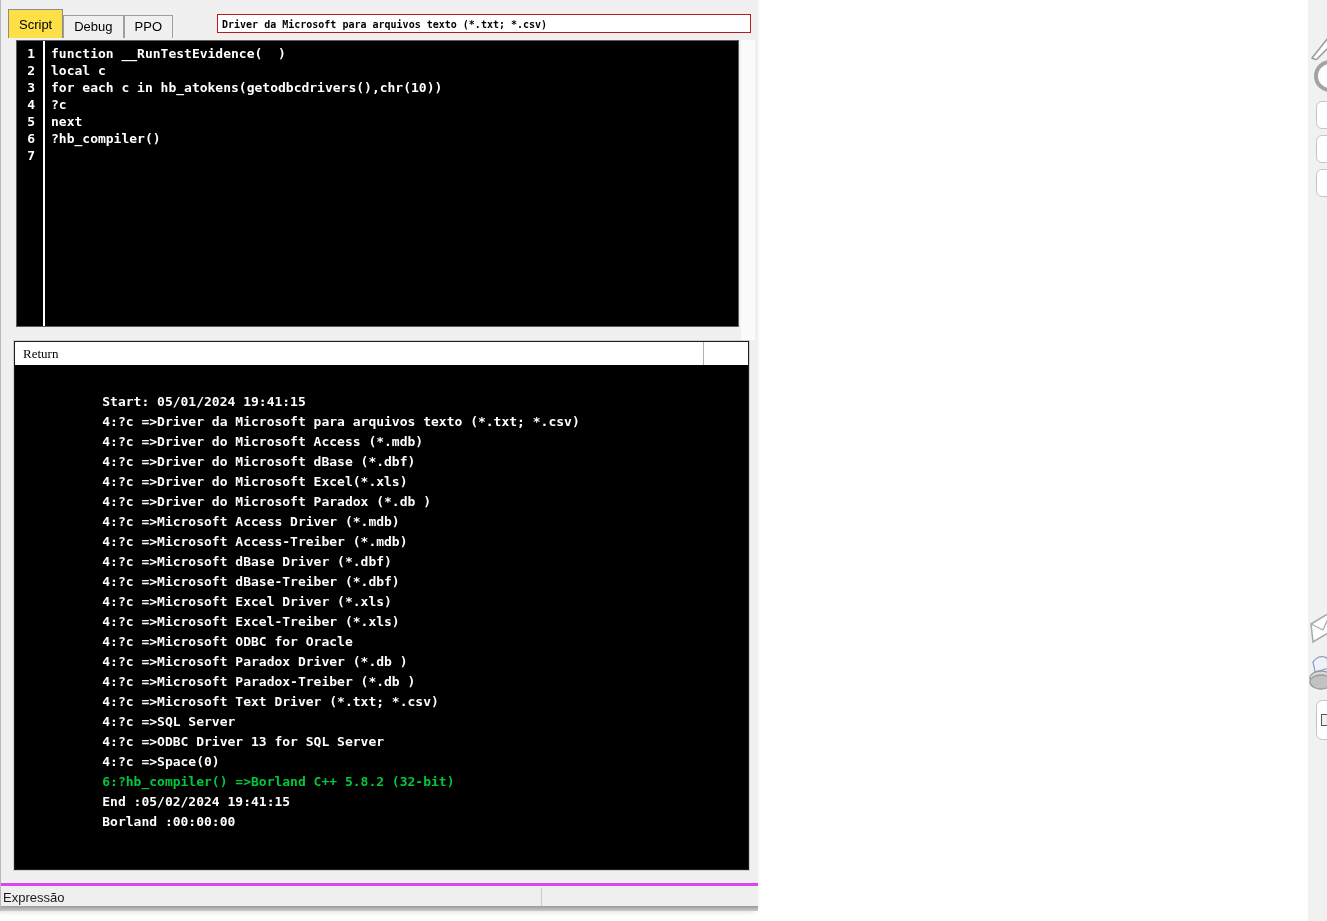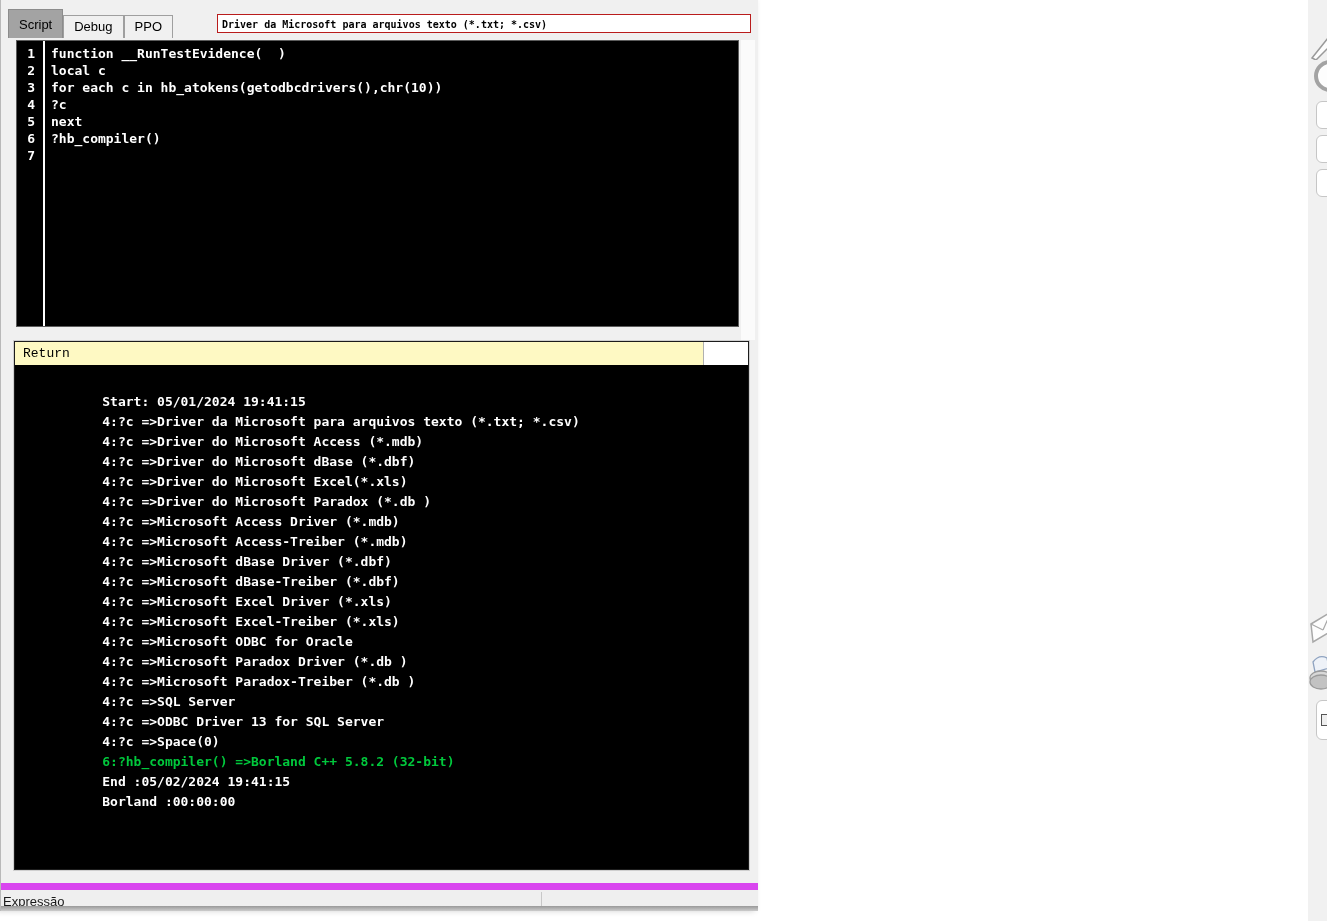--- a/index.html
+++ b/index.html
@@ -12,21 +12,21 @@
   .win-left  { left:0;   top:45; width:552px; height:823px; z-index:1; overflow:hidden; }
   .win-right { left:550; top:10; width:758px; height:911px; z-index:2;
                border-left:1px solid #b9b9b9; box-shadow:-3px 0 6px rgba(0,0,0,.18); }
 
   
   .tabbar { position:absolute; left:0; right:0; top:5px; height:33px;
             display:flex; align-items:flex-end; padding-left:7px; }
   .win-left .tabbar { top:0; }
   .tab { font-size:13px; color:#000; padding:3px 10px 4px 10px; height:23px;
          background:#f0f0f0; border:1px solid #9f9f9f; border-bottom:none; cursor:default; }
-  .tab.active { background:#a3a3a3; height:29px; padding-top:7px; border-color:#8c8c8c; }
+  .tab.active { background:#fde047; height:29px; padding-top:7px; border-color:#8c8c8c; }
   .name-field { position:absolute; height:19px; background:#fff; border:1px solid #b91c1c;
                 font-family:"DejaVu Sans Mono", monospace; font-weight:bold; font-size:10px;
                 color:#000; padding:1px 4px 0 4px; white-space:pre; overflow:hidden; }
   .win-right .name-field { left:216px; top:14px; width:534px; }
   .win-left  .name-field { left:201px; top:11px; width:360px; }
 
   
   .editor { position:absolute; background:#000; border:1px solid #5c5c5c; overflow:hidden; }
   .win-left  .editor { left:10px; top:43px;  width:542px; height:290px; }
   .win-right .editor { left:15px; top:40px;  width:723px; height:287px; }
@@ -39,39 +39,39 @@
   .win-left  .code-row .ln { width:34px; }
   .win-right .code-row .ln { width:23px; }
   .ln { text-align:right; padding-right:5px; flex:0 0 auto; }
   .code { white-space:pre; padding-left:11px; }
 
   
   .return-panel { position:absolute; border:1px solid #1c1c1c; outline:1px solid #cfcfcf;
                   background:#000; overflow:hidden; }
   .win-left  .return-panel { left:6px;  top:345px; width:544px; height:466px; }
   .win-right .return-panel { left:13px; top:341px; width:735px; height:529px; }
-  .return-header { position:relative; height:24px; background:#fef9c3; border-bottom:1px solid #000;
-                   font-family:Liberation Mono, monospace; font-size:13px; color:#000;
+  .return-header { position:relative; height:24px; background:#ffffff; border-bottom:1px solid #000;
+                   font-family:Liberation Serif, serif; font-size:13px; color:#000;
                    line-height:23px; padding-left:8px; }
   .header-cell { position:absolute; right:0; top:0; bottom:0; width:45px;
                  border-left:1px solid #b0b0b0; background:#fff; }
   .console { padding:6px 0 0 9px; }
   .out-row { height:20px; line-height:20px; font-family:"DejaVu Sans Mono", monospace;
              font-weight:bold; font-size:13px; color:#fff; white-space:pre; }
   .win-left .out-row { height:19.8px; line-height:19.8px; }
   .out-row.green { color:var(--console-green,#00c83c); }
 
   
   .progressbar { position:absolute; left:13px; top:813px; width:530px; height:8px;
                  background:#ffffff; border:1px solid #e2e2e2; }
   .progress-fill { height:100%; background:var(--progress-green,#07e01c); }
 
   
   .expr-bar { position:absolute; left:0; right:0; top:883px; height:25px; background:#efefef;
-              border-top:7px solid #d946ef; }
+              border-top:3px solid #d946ef; }
   .expr-label { position:absolute; left:2px; top:4px; font-size:13px; color:#1a1a1a; }
   .expr-divider { position:absolute; left:540px; top:2px; bottom:2px; width:1px; background:#c8c8c8; }
   .bottom-strip { position:absolute; left:0; right:0; top:906px; height:5px;
                   background:linear-gradient(#999999,#cccccc); }
 
   
   .side-strip { position:absolute; left:1308px; top:0; width:19px; height:921px;
                 background:#f1f1f1; z-index:1; }
   .side-abs { position:absolute; z-index:3; }
   .ring-icon { left:1314px; top:60px; width:32px; height:32px; border:4px solid #a3a3a3;
@@ -305,20 +305,23 @@
           <div class="out-row">
           <span>4:?c =&gt;Microsoft ODBC for Oracle</span>
         </div>
           <div class="out-row">
           <span>4:?c =&gt;Microsoft Paradox Driver (*.db )</span>
         </div>
           <div class="out-row">
           <span>4:?c =&gt;Microsoft Paradox-Treiber (*.db )</span>
         </div>
           <div class="out-row">
+          <span>4:?c =&gt;Microsoft Text Driver (*.txt; *.csv)</span>
+        </div>
+          <div class="out-row">
           <span>4:?c =&gt;SQL Server</span>
         </div>
           <div class="out-row">
           <span>4:?c =&gt;ODBC Driver 13 for SQL Server</span>
         </div>
           <div class="out-row">
           <span>4:?c =&gt;Space(0)</span>
         </div>
           <div class="out-row green">
           <span>6:?hb_compiler() =&gt;Borland C++ 5.8.2 (32-bit)</span>

